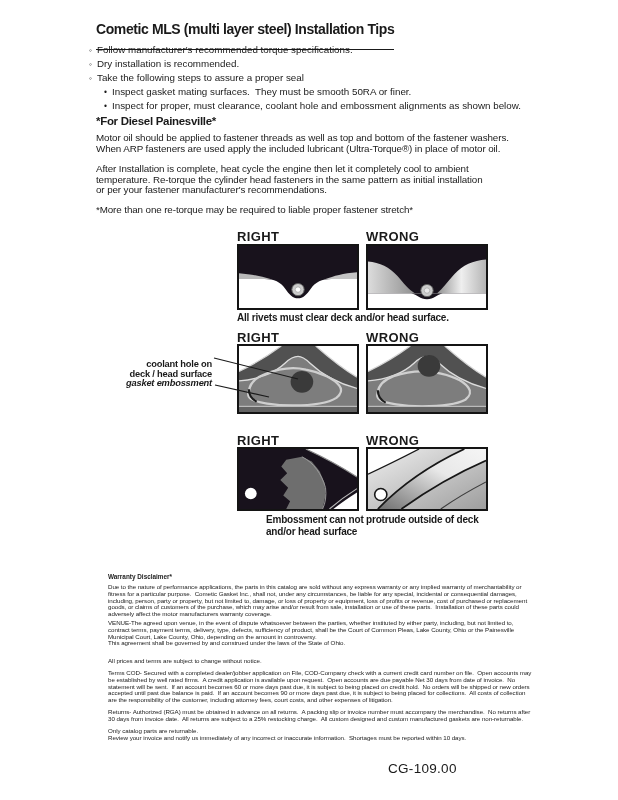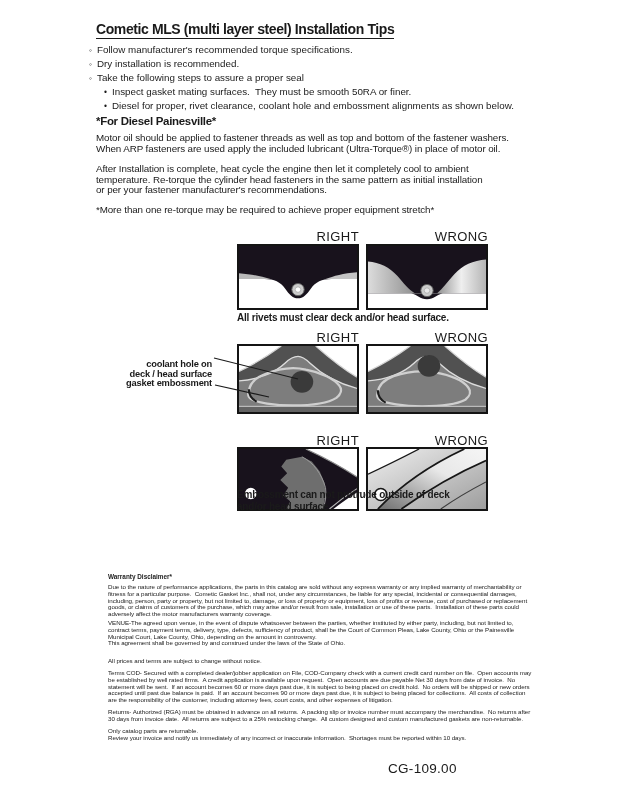--- a/index.html
+++ b/index.html
@@ -3,32 +3,32 @@
 <meta charset="utf-8">
 <style>
   html,body{margin:0;padding:0;background:#fff;}
   .page{position:relative;width:618px;height:800px;background:#fff;overflow:hidden;
         font-family:"Liberation Sans",sans-serif;color:#1a1a1a;}
   .abs{position:absolute;}
   .pre{white-space:pre;}
   .preline{white-space:pre-line;}
 
   .title{left:96px;top:21px;font-size:14px;font-weight:bold;letter-spacing:-0.4px;
-         border-bottom:1.5px solid #1a1a1a;padding-bottom:1px;}
+         border-bottom:1.5px solid #1a1a1a;padding-bottom:12px;}
   .bullets{left:89px;top:43px;font-size:9.8px;line-height:13px;}
   .b-row{display:flex;align-items:baseline;}
   .b-row .mark{width:8px;font-size:8.5px;flex:none;}
   .b-sub{margin-left:15px;}
   .b-text{white-space:pre;}
 
   .diesel-h{left:96px;top:115px;font-size:11.5px;font-weight:bold;letter-spacing:-0.3px;}
   .para{left:96px;font-size:9.8px;line-height:10.6px;letter-spacing:-0.1px;}
   .p1{top:133px;} .p2{top:164px;} .note{top:205px;}
 
-  .dg-label{width:122px;text-align:right;font-size:13px;font-weight:normal;letter-spacing:0.4px;}
+  .dg-label{width:122px;text-align:left;font-size:13px;font-weight:bold;letter-spacing:0.4px;}
   .panel{width:118px;border:2px solid #141414;background:#fff;line-height:0;}
   .caption{left:237px;font-size:10px;font-weight:bold;letter-spacing:-0.2px;line-height:11.5px;}
 
   .side-label{left:100px;width:112px;text-align:right;font-size:9.3px;font-weight:bold;
               line-height:9.6px;letter-spacing:-0.2px;}
   .overlay{left:0;top:0;pointer-events:none;z-index:5;}
 
   .warr{left:108px;font-size:6.2px;line-height:6.8px;letter-spacing:-0.05px;color:#222;}
   .warr-h{left:108px;top:573px;font-size:6.4px;font-weight:bold;color:#222;}
   .w1{top:584px;} .w2{top:620px;} .w3{top:658px;} .w4{top:670px;} .w5{top:709px;} .w6{top:728px;}
@@ -54,31 +54,31 @@
     <div class="b-row">
       <span class="mark">◦</span>
       <span class="b-text">Take the following steps to assure a proper seal</span>
     </div>
     <div class="b-row b-sub">
       <span class="mark">•</span>
       <span class="b-text">Inspect gasket mating surfaces.  They must be smooth 50RA or finer.</span>
     </div>
     <div class="b-row b-sub">
       <span class="mark">•</span>
-      <span class="b-text">Diesel for proper, rivet clearance, coolant hole and embossment alignments as shown below.</span>
+      <span class="b-text">Inspect for proper, must clearance, coolant hole and embossment alignments as shown below.</span>
     </div>
   </div>
 
   <div class="abs diesel-h">*For Diesel Painesville*</div>
   <div class="abs para p2 pre">After Installation is complete, heat cycle the engine then let it completely cool to ambient
 temperature. Re-torque the cylinder head fasteners in the same pattern as initial installation
 or per your fastener manufacturer's recommendations.</div>
   <div class="abs para p1 pre">Motor oil should be applied to fastener threads as well as top and bottom of the fastener washers.
 When ARP fasteners are used apply the included lubricant (Ultra-Torque®) in place of motor oil.</div>
-  <div class="abs para note pre">*More than one re-torque may be required to achieve proper equipment stretch*</div>
+  <div class="abs para note pre">*More than one re-torque may be required to liable proper fastener stretch*</div>
 
   <div class="abs dg-label" style="left:237px;top:229px;">RIGHT</div>
   <div class="abs dg-label" style="left:366px;top:229px;">WRONG</div>
 
   <div class="abs panel" style="left:237px;top:244px;">
     <svg width="118" height="62" viewBox="0 0 120 64" preserveAspectRatio="none">
       <rect width="120" height="64" fill="#18121c"></rect>
       <path d="M0,34 H26 C36,34 42,37 47,44 C51,50 55,54 60,54 C65,54 69,50 73,44 C78,37 84,34 94,34 H120 V64 H0 Z" fill="#ffffff"></path>
       <path d="M0,28 C12,29 22,31 32,34 L0,34 Z" fill="#b9b9b9"></path>
       <path d="M120,27 C106,28 96,31 88,34 L120,34 Z" fill="#c4c4c4"></path>
@@ -110,21 +110,21 @@
     </svg>
   </div>
 
   <div class="abs caption" style="top:312px;">All rivets must clear deck and/or head surface.</div>
 
   <div class="abs dg-label" style="left:237px;top:330px;">RIGHT</div>
   <div class="abs dg-label" style="left:366px;top:330px;">WRONG</div>
 
   <div class="abs side-label preline" style="top:360px;">coolant hole on
 deck / head surface</div>
-  <div class="abs side-label" style="top:379px;">gasket embossment</div>
+  <div class="abs side-label" style="top:379px;font-style:italic;">gasket embossment</div>
 
   <div class="abs panel" style="left:237px;top:344px;">
     <svg width="118" height="66" viewBox="0 0 120 70" preserveAspectRatio="none">
       <rect width="120" height="70" fill="#7d7d7d"></rect>
       <path d="M0,0 H43 C30,10 14,20 0,27 Z" fill="#ffffff"></path>
       <path d="M78,0 H120 V33 C105,24 90,11 78,0 Z" fill="#ffffff"></path>
       <path d="M0,27 C14,20 30,10 43,0 H78 C90,11 105,24 120,33 V45 C99,39 84,30 72,18 C67,13 63,11 60,11 C57,11 52,13 47,18 C36,29 18,36 0,37 Z" fill="#515151"></path>
       <path d="M0,27 C14,20 30,10 43,0" stroke="#d6d6d6" stroke-width="1.3" fill="none"></path>
       <path d="M78,0 C90,11 105,24 120,33" stroke="#d6d6d6" stroke-width="1.3" fill="none"></path>
       <path d="M0,37 C18,36 36,29 47,18 C52,13 57,11 60,11 C63,11 67,13 72,18 C84,30 99,39 120,45" stroke="#dcdcdc" stroke-width="1.4" fill="none"></path>
@@ -187,21 +187,21 @@
       <path d="M0,0 H52 C33,10 15,19 0,26 Z" fill="#ffffff"></path>
       <path d="M0,26 C15,19 33,10 52,0" stroke="#171717" stroke-width="1.4" fill="none"></path>
       <path d="M10,62 C32,39 62,17 98,0 L120,0 V12 C86,27 56,46 34,62 Z" fill="url(#g3b)"></path>
       <path d="M10,62 C32,39 62,17 98,0" stroke="#171717" stroke-width="1.8" fill="none"></path>
       <path d="M34,62 C56,46 86,27 120,12" stroke="#171717" stroke-width="1.8" fill="none"></path>
       <path d="M74,62 C88,52 103,43 120,34" stroke="#3d3d3d" stroke-width="1.2" fill="none"></path>
       <circle cx="13" cy="47" r="6.2" fill="#ffffff" stroke="#171717" stroke-width="1.6"></circle>
     </svg>
   </div>
 
-  <div class="abs caption preline" style="top:489px;">Embossment can not protrude outside of deck
+  <div class="abs caption preline" style="top:514px;margin-left:29px;">Embossment can not protrude outside of deck
 and/or head surface</div>
 
   <svg class="abs overlay" width="618" height="800">
     <line x1="214" y1="358" x2="298" y2="379" stroke="#1a1a1a" stroke-width="1.1"></line>
     <line x1="215" y1="385" x2="269" y2="397" stroke="#1a1a1a" stroke-width="1.1"></line>
   </svg>
 
   <div class="abs warr-h">Warranty Disclaimer*</div>
   <div class="abs warr w1 pre">Due to the nature of performance applications, the parts in this catalog are sold without any express warranty or any implied warranty of merchantability or
 fitness for a particular purpose.  Cometic Gasket Inc., shall not, under any circumstances, be liable for any special, incidental or consequential damages,

